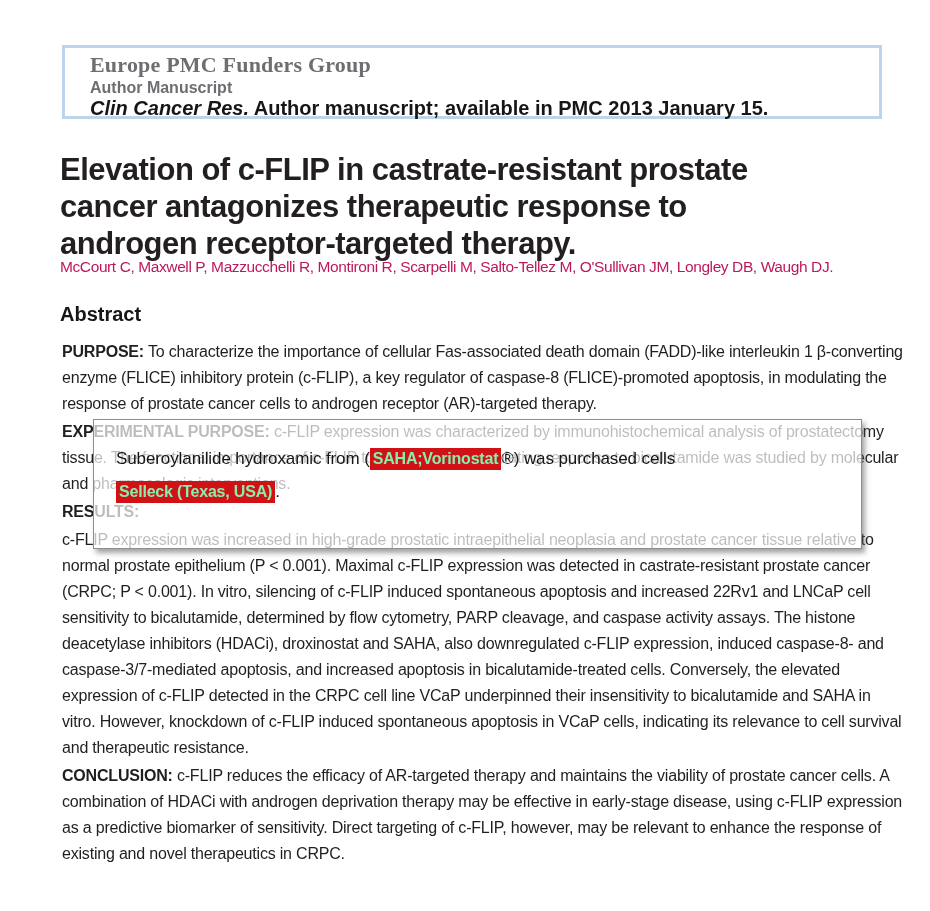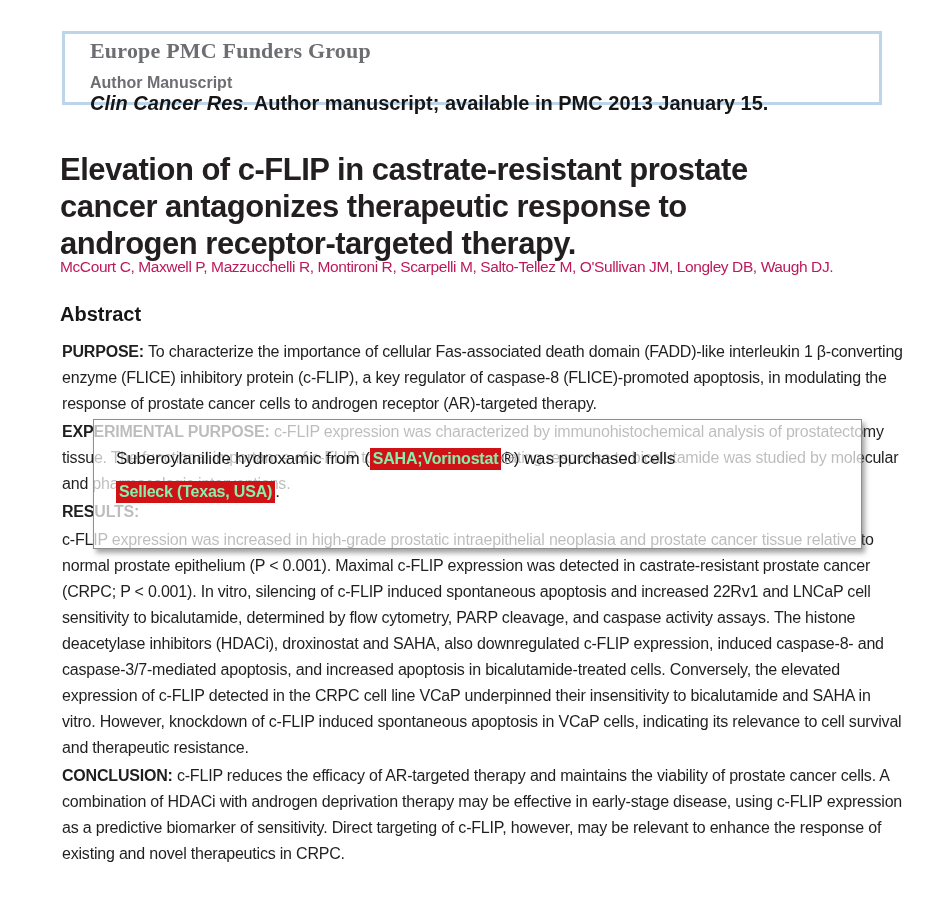--- a/index.html
+++ b/index.html
@@ -2,32 +2,32 @@
 <html style="--hl: #d01217; --banner-border: #bcd5ea; --banner-gray: #6d6e71;"><head>
 <meta charset="utf-8">
 <style>
   html,body { margin:0; padding:0; background:#ffffff; }
   .page {
     position:relative; width:930px; height:911px; background:#ffffff;
     font-family:"Liberation Sans", sans-serif; color:#1f1f1f; overflow:hidden;
   }
   
   .banner {
-    position:absolute; left:62px; top:31px; width:820px; height:74px;
+    position:absolute; left:62px; top:45px; width:820px; height:74px;
     box-sizing:border-box; border:3px solid var(--banner-border,#bcd5ea);
     padding:5px 10px 0 25px; background:#ffffff;
   }
   .banner-org {
     font-family:"Liberation Serif", serif; font-weight:bold;
     font-size:22px; line-height:24px; color:var(--banner-gray,#6d6e71);
     letter-spacing:0.2px;
   }
   .banner-sub {
     font-weight:bold; font-size:16px; line-height:20px;
-    color:var(--banner-gray,#6d6e71); margin-top:10px;
+    color:var(--banner-gray,#6d6e71); margin-top:1px;
   }
   .banner-cite { font-weight:bold; font-size:20px; line-height:20px; color:#161616; }
   .banner-cite .journal { font-style:italic; }
   
   .title {
     position:absolute; left:60px; top:130px; width:860px;
     font-size:31px; line-height:37px; font-weight:bold; color:#231f20;
     letter-spacing:-0.5px;
   }
   .authors {

